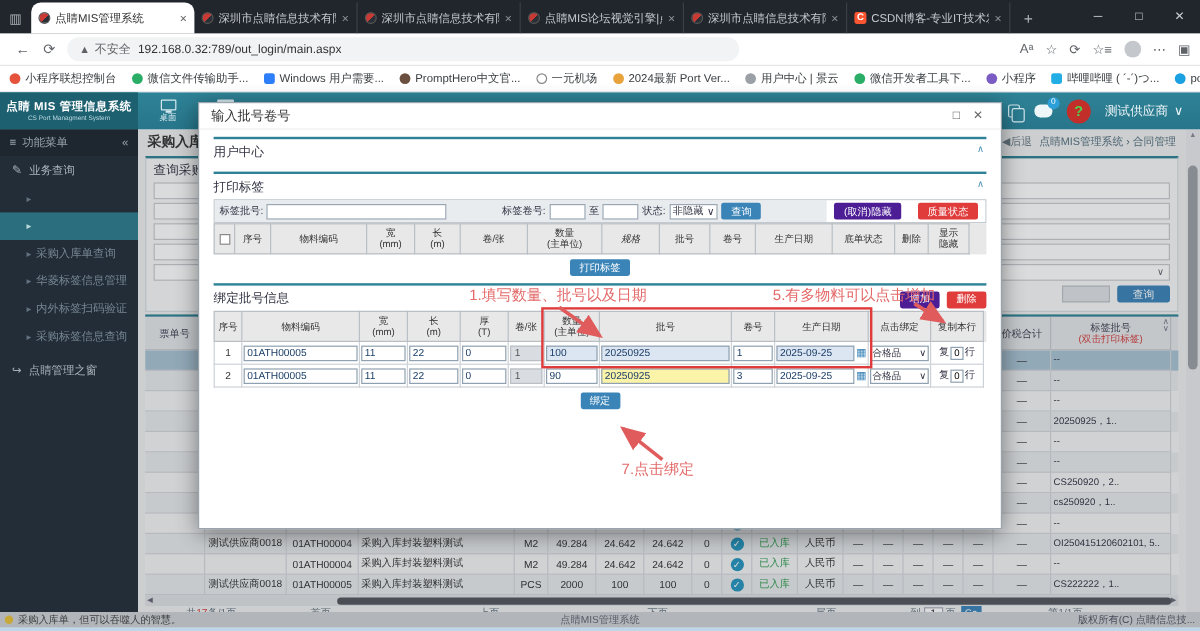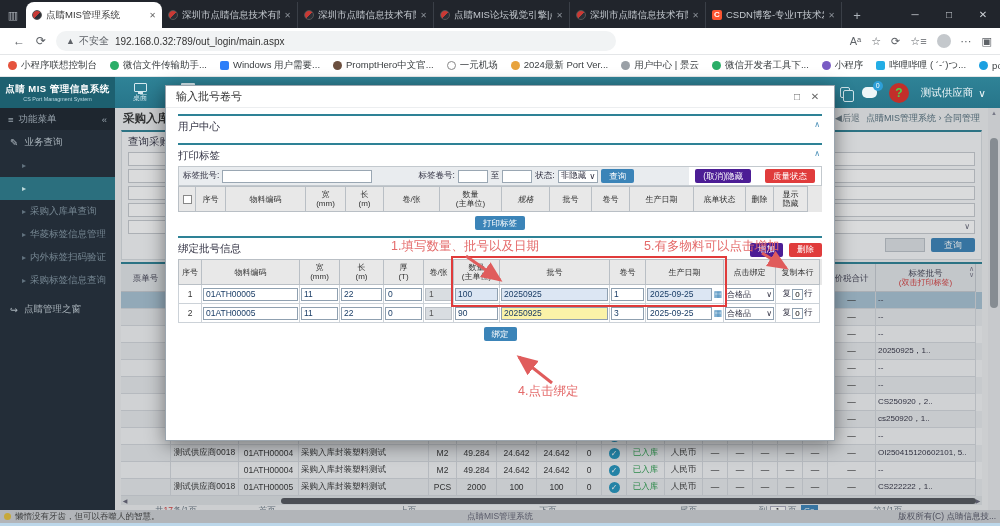--- a/index.html
+++ b/index.html
@@ -692,21 +692,21 @@
   </div>
 </div>
 
 <div class="vscroll">
   <span class="va">▲</span>
   <div class="vthumb"></div>
 </div>
 
 <div class="app-footer">
   <span class="bulb"></span>
-  <span>懒惰没有牙齿，但可以吞噬人的智慧。</span>
+  <span>采购入库单，但可以吞噬人的智慧。</span>
   <span class="f-center">点睛MIS管理系统</span>
   <span class="f-right">版权所有(C) 点睛信息技...</span>
 </div>
 <div class="bottomstrip"></div>
 
 <div class="dim"></div>
 
 <div class="modal">
   <div class="mtitle">
     <span class="tt">输入批号卷号</span>
@@ -891,21 +891,21 @@
         </div>
       <div class="redbox"></div>
     </div>
     <div class="centerbtn">
       <button class="btn-s bs-blue">绑定</button>
     </div>
   </div>
 
   <span class="ann" style="left:225px;top:152px;">1.填写数量、批号以及日期</span>
   <span class="ann" style="left:478px;top:152px;">5.有多物料可以点击增加</span>
-  <span class="ann" style="left:352px;top:297px;">4.点击绑定</span>
+  <span class="ann" style="left:352px;top:297px;">7.点击绑定</span>
   <svg class="arrows" width="670" height="356" viewBox="0 0 670 356">
     <defs>
       <marker id="ah" markerWidth="9" markerHeight="8" refX="6" refY="3" orient="auto">
         <path d="M0,0 L7,3 L0,6 Z" fill="#e05c5c"></path>
       </marker>
     </defs>
     <line x1="300" y1="170" x2="334" y2="194" stroke="#e05c5c" stroke-width="3" marker-end="url(#ah)"></line>
     <line x1="596" y1="167" x2="620" y2="182" stroke="#e05c5c" stroke-width="3" marker-end="url(#ah)"></line>
     <line x1="386" y1="297" x2="353" y2="271" stroke="#e05c5c" stroke-width="3" marker-end="url(#ah)"></line>
   </svg>

